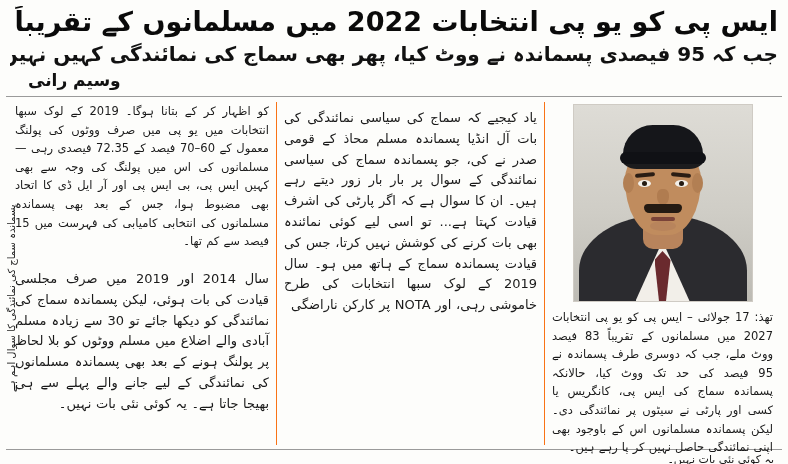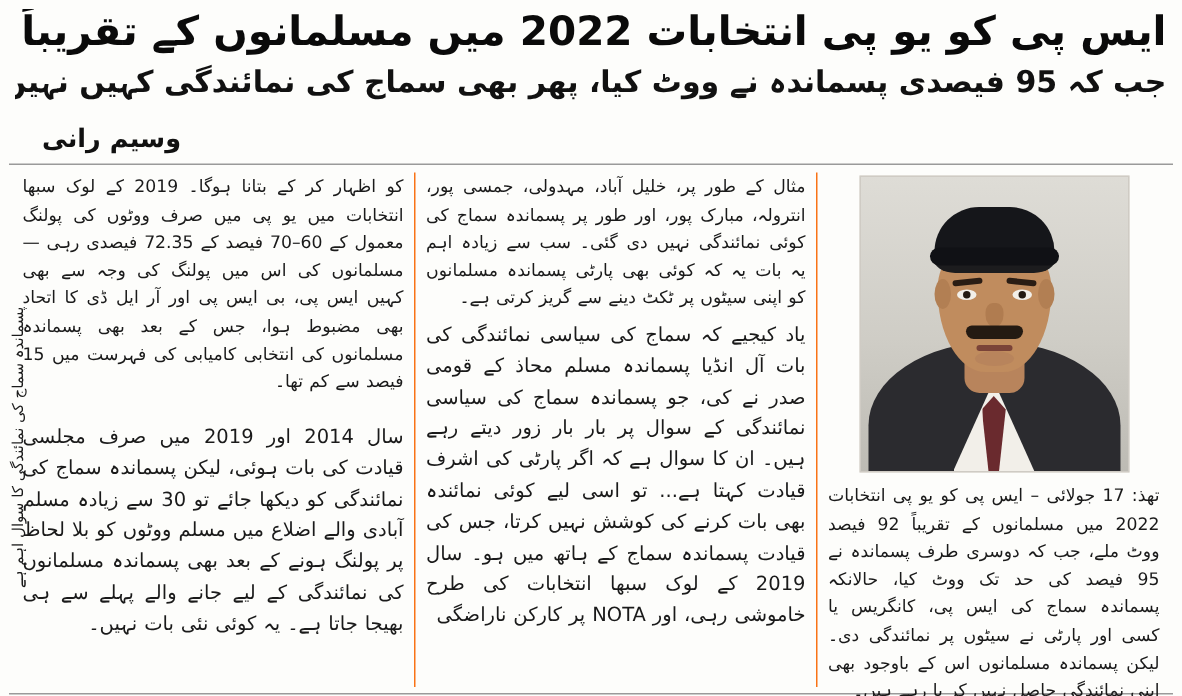--- a/index.html
+++ b/index.html
@@ -46,21 +46,21 @@
     color: #111;
     margin-top: 3px;
     white-space: nowrap;
     overflow: hidden;
   }
   .byline {
     font-family: "DejaVu Sans", sans-serif;
     font-weight: bold;
     font-size: 17px;
     color: #111;
-    margin-top: 16px;
+    margin-top: 3px;
     text-align: left;
     padding-left: 18px;
   }
 
   .rule {
     height: 1px;
     background: #9a9a9a;
     margin: 4px 6px 0 6px;
   }
 
@@ -342,26 +342,25 @@
         <div class="p-cap"></div>
         <div class="p-brow-l"></div>
         <div class="p-brow-r"></div>
         <div class="p-eye-l"></div>
         <div class="p-eye-r"></div>
         <div class="p-nose"></div>
         <div class="p-mous"></div>
         <div class="p-mouth"></div>
         <div class="p-chin"></div>
       </div>
-      <div class="urdu-text">تھذ: 17 جولائی – ایس پی کو یو پی انتخابات 2022 میں مسلمانوں کے تقریباً 92 فیصد ووٹ ملے، جب کہ دوسری طرف پسماندہ نے 95 فیصد کی حد تک ووٹ کیا، حالانکہ پسماندہ سماج کی ایس پی، کانگریس یا کسی اور پارٹی نے سیٹوں پر نمائندگی دی۔ لیکن پسماندہ مسلمانوں اس کے باوجود بھی اپنی نمائندگی حاصل نہیں کر پا رہے ہیں۔</div>
+      <div class="urdu-text">تھذ: 17 جولائی – ایس پی کو یو پی انتخابات 2027 میں مسلمانوں کے تقریباً 83 فیصد ووٹ ملے، جب کہ دوسری طرف پسماندہ نے 95 فیصد کی حد تک ووٹ کیا، حالانکہ پسماندہ سماج کی ایس پی، کانگریس یا کسی اور پارٹی نے سیٹوں پر نمائندگی دی۔ لیکن پسماندہ مسلمانوں اس کے باوجود بھی اپنی نمائندگی حاصل نہیں کر پا رہے ہیں۔</div>
       <div class="urdu-text small" style="margin-top:5px;">پسماندہ مسلمان اس کے بعد بھی کہ پارٹی کو 83 مسلم ووٹوں کا فیصد ملا، پسماندہ صرف اسی کی وجہ سے نہیں ہوا کیوں کہ یہ سماج سب سے اہم حصہ ہے اور تقریباً مسلم آبادی کا بڑا حصہ ہے۔</div>
     </div>
 
     <div class="col col-2">
-      <div class="urdu-text">مثال کے طور پر، خلیل آباد، مہدولی، جمسی پور، انترولہ، مبارک پور، اور طور پر پسماندہ سماج کی کوئی نمائندگی نہیں دی گئی۔ سب سے زیادہ اہم یہ بات یہ کہ کوئی بھی پارٹی پسماندہ مسلمانوں کو اپنی سیٹوں پر ٹکٹ دینے سے گریز کرتی ہے۔</div>
       <div class="urdu-text small" style="margin-top:6px;">یاد کیجیے کہ سماج کی سیاسی نمائندگی کی بات آل انڈیا پسماندہ مسلم محاذ کے قومی صدر نے کی، جو پسماندہ سماج کی سیاسی نمائندگی کے سوال پر بار بار زور دیتے رہے ہیں۔ ان کا سوال ہے کہ اگر پارٹی کی اشرف قیادت کہتا ہے... تو اسی لیے کوئی نمائندہ بھی بات کرنے کی کوشش نہیں کرتا، جس کی قیادت پسماندہ سماج کے ہاتھ میں ہو۔ سال 2019 کے لوک سبھا انتخابات کی طرح خاموشی رہی، اور NOTA پر کارکن ناراضگی</div>
     </div>
 
     <div class="col col-3">
       <div class="urdu-text">کو اظہار کر کے بتانا ہوگا۔ 2019 کے لوک سبھا انتخابات میں یو پی میں صرف ووٹوں کی پولنگ معمول کے 60–70 فیصد کے 72.35 فیصدی رہی — مسلمانوں کی اس میں پولنگ کی وجہ سے بھی کہیں ایس پی، بی ایس پی اور آر ایل ڈی کا اتحاد بھی مضبوط ہوا، جس کے بعد بھی پسماندہ مسلمانوں کی انتخابی کامیابی کی فہرست میں 15 فیصد سے کم تھا۔</div>
       <div class="urdu-text small" style="margin-top:18px;">سال 2014 اور 2019 میں صرف مجلسی قیادت کی بات ہوئی، لیکن پسماندہ سماج کی نمائندگی کو دیکھا جائے تو 30 سے زیادہ مسلم آبادی والے اضلاع میں مسلم ووٹوں کو بلا لحاظ پر پولنگ ہونے کے بعد بھی پسماندہ مسلمانوں کی نمائندگی کے لیے جانے والے پہلے سے ہی بھیجا جاتا ہے۔ یہ کوئی نئی بات نہیں۔</div>
     </div>
   </div>
 
   <div class="side-strip">

